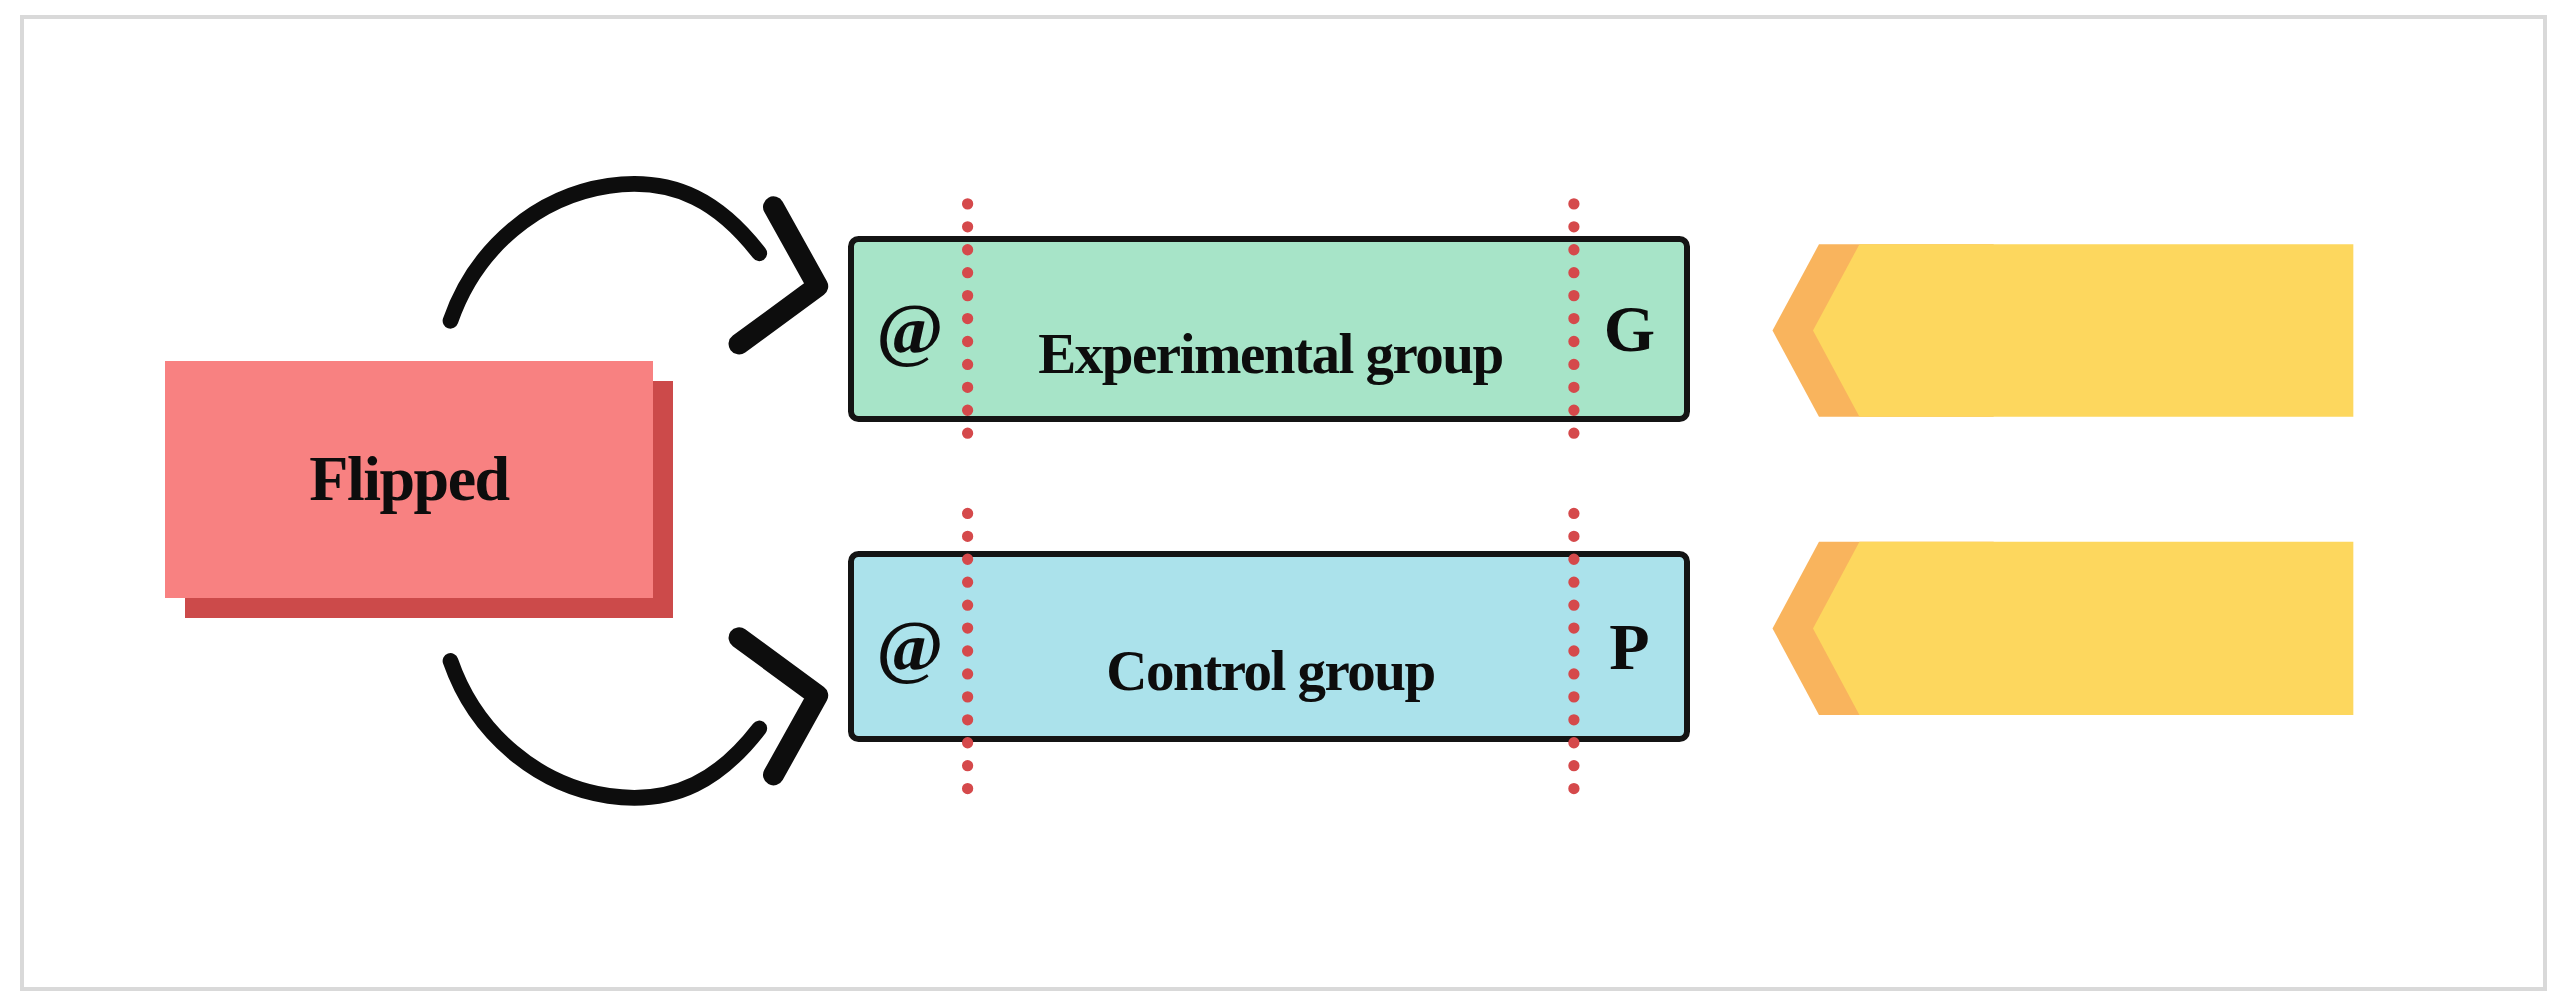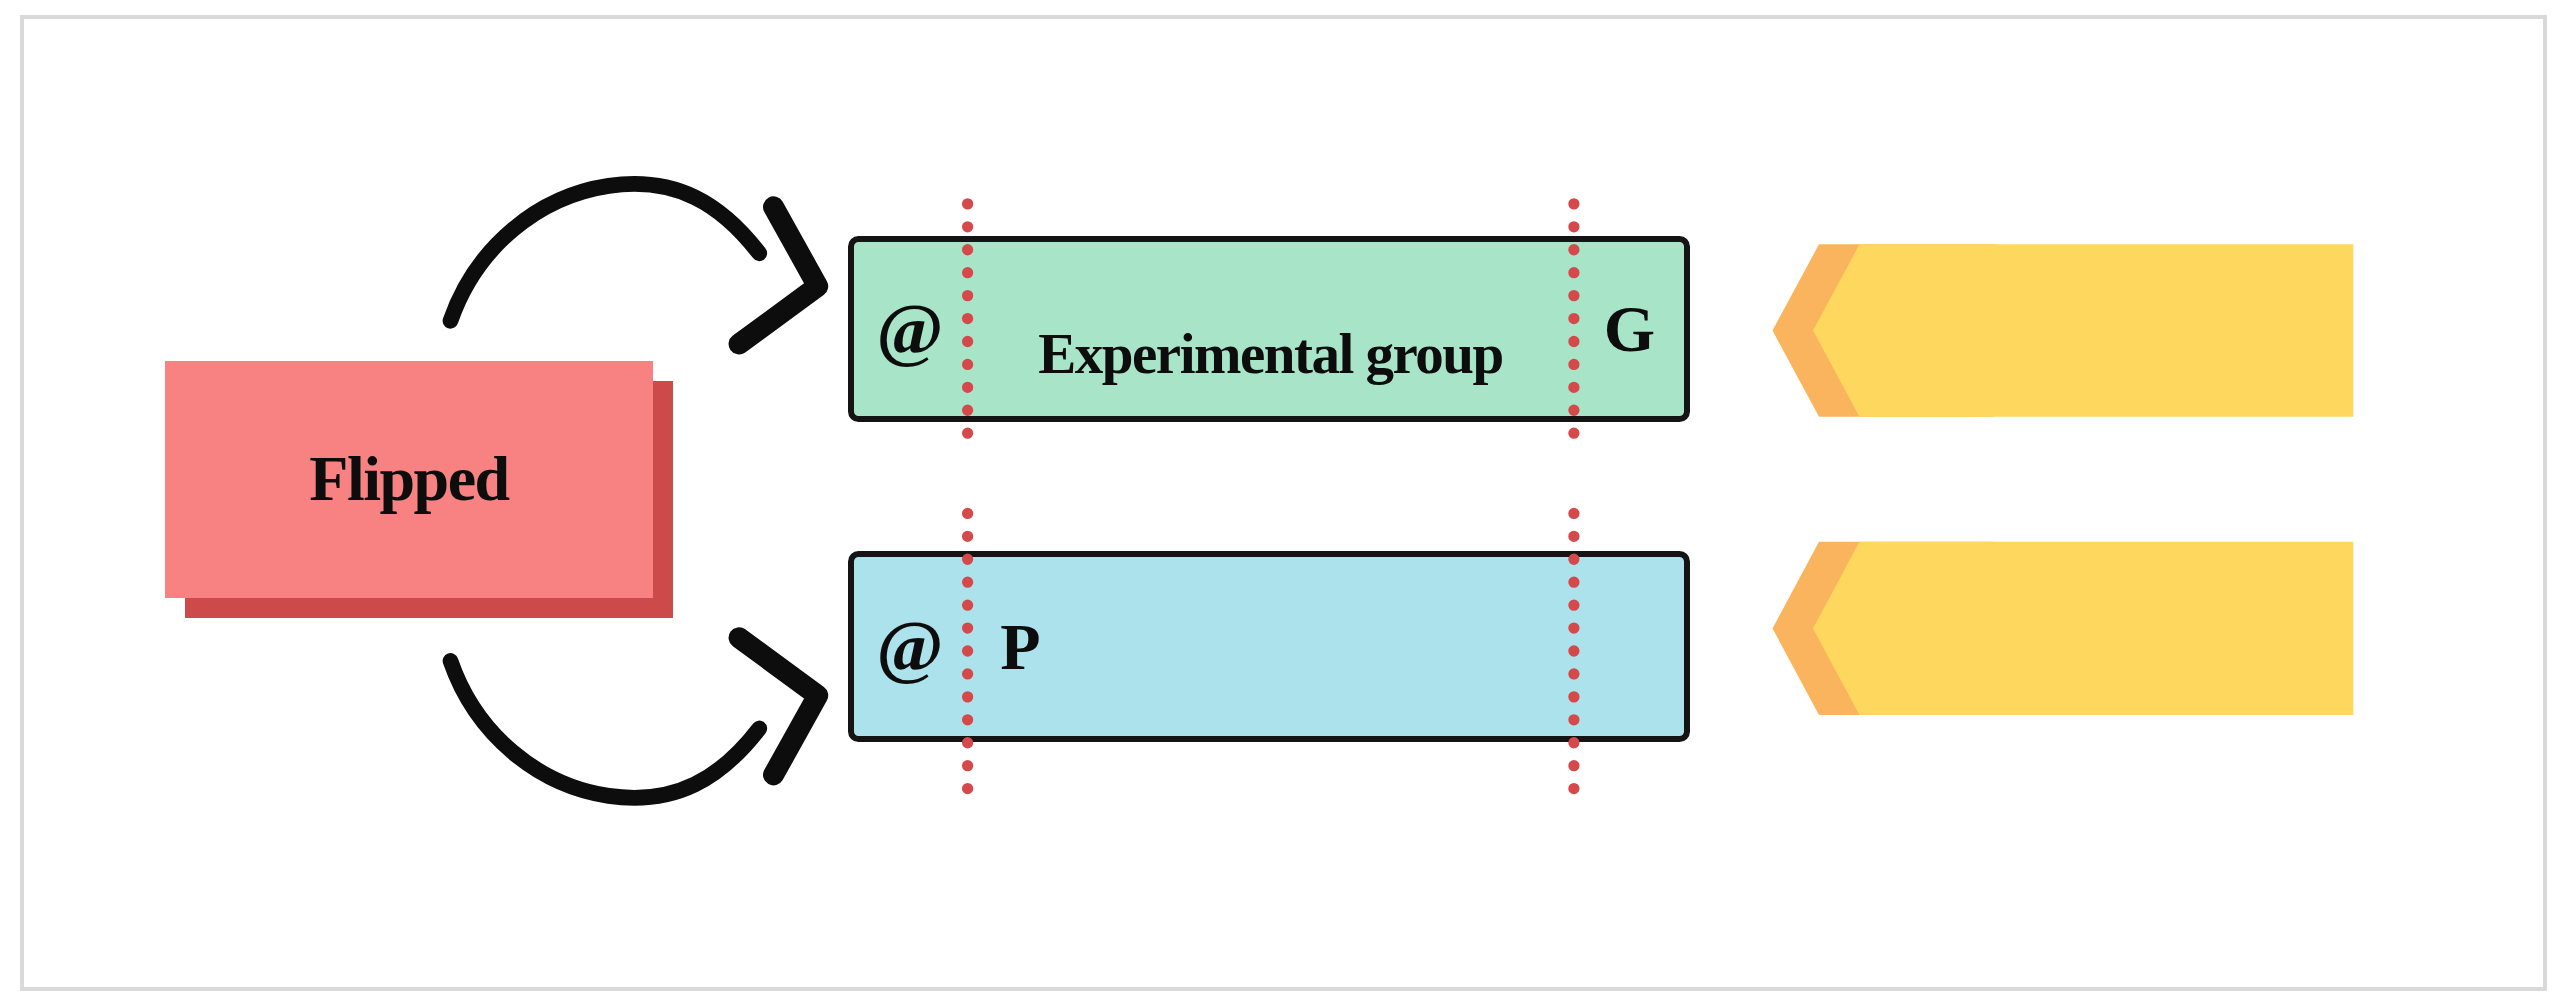--- a/index.html
+++ b/index.html
@@ -130,20 +130,21 @@
       <span>@</span>
     </div>
     <div class="cell cell-label">Experimental group</div>
     <div class="cell cell-letter">G</div>
   </div>
 
   <div class="group-box control">
     <div class="cell cell-at">
       <span>@</span>
     </div>
+    <div class="cell cell-label">Control group</div>
     <div class="cell cell-letter">P</div>
   </div>
 
   <div class="posttest-label first">Post-test</div>
   <div class="posttest-label second">Post-test</div>
 
   <svg class="svg-overlay" viewBox="0 0 3437 1345" xmlns="http://www.w3.org/2000/svg">
 
     <g>
       <polygon points="2660,326 2427,326 2365,441 2427,556 2660,556" fill="#F9B45D"></polygon>

